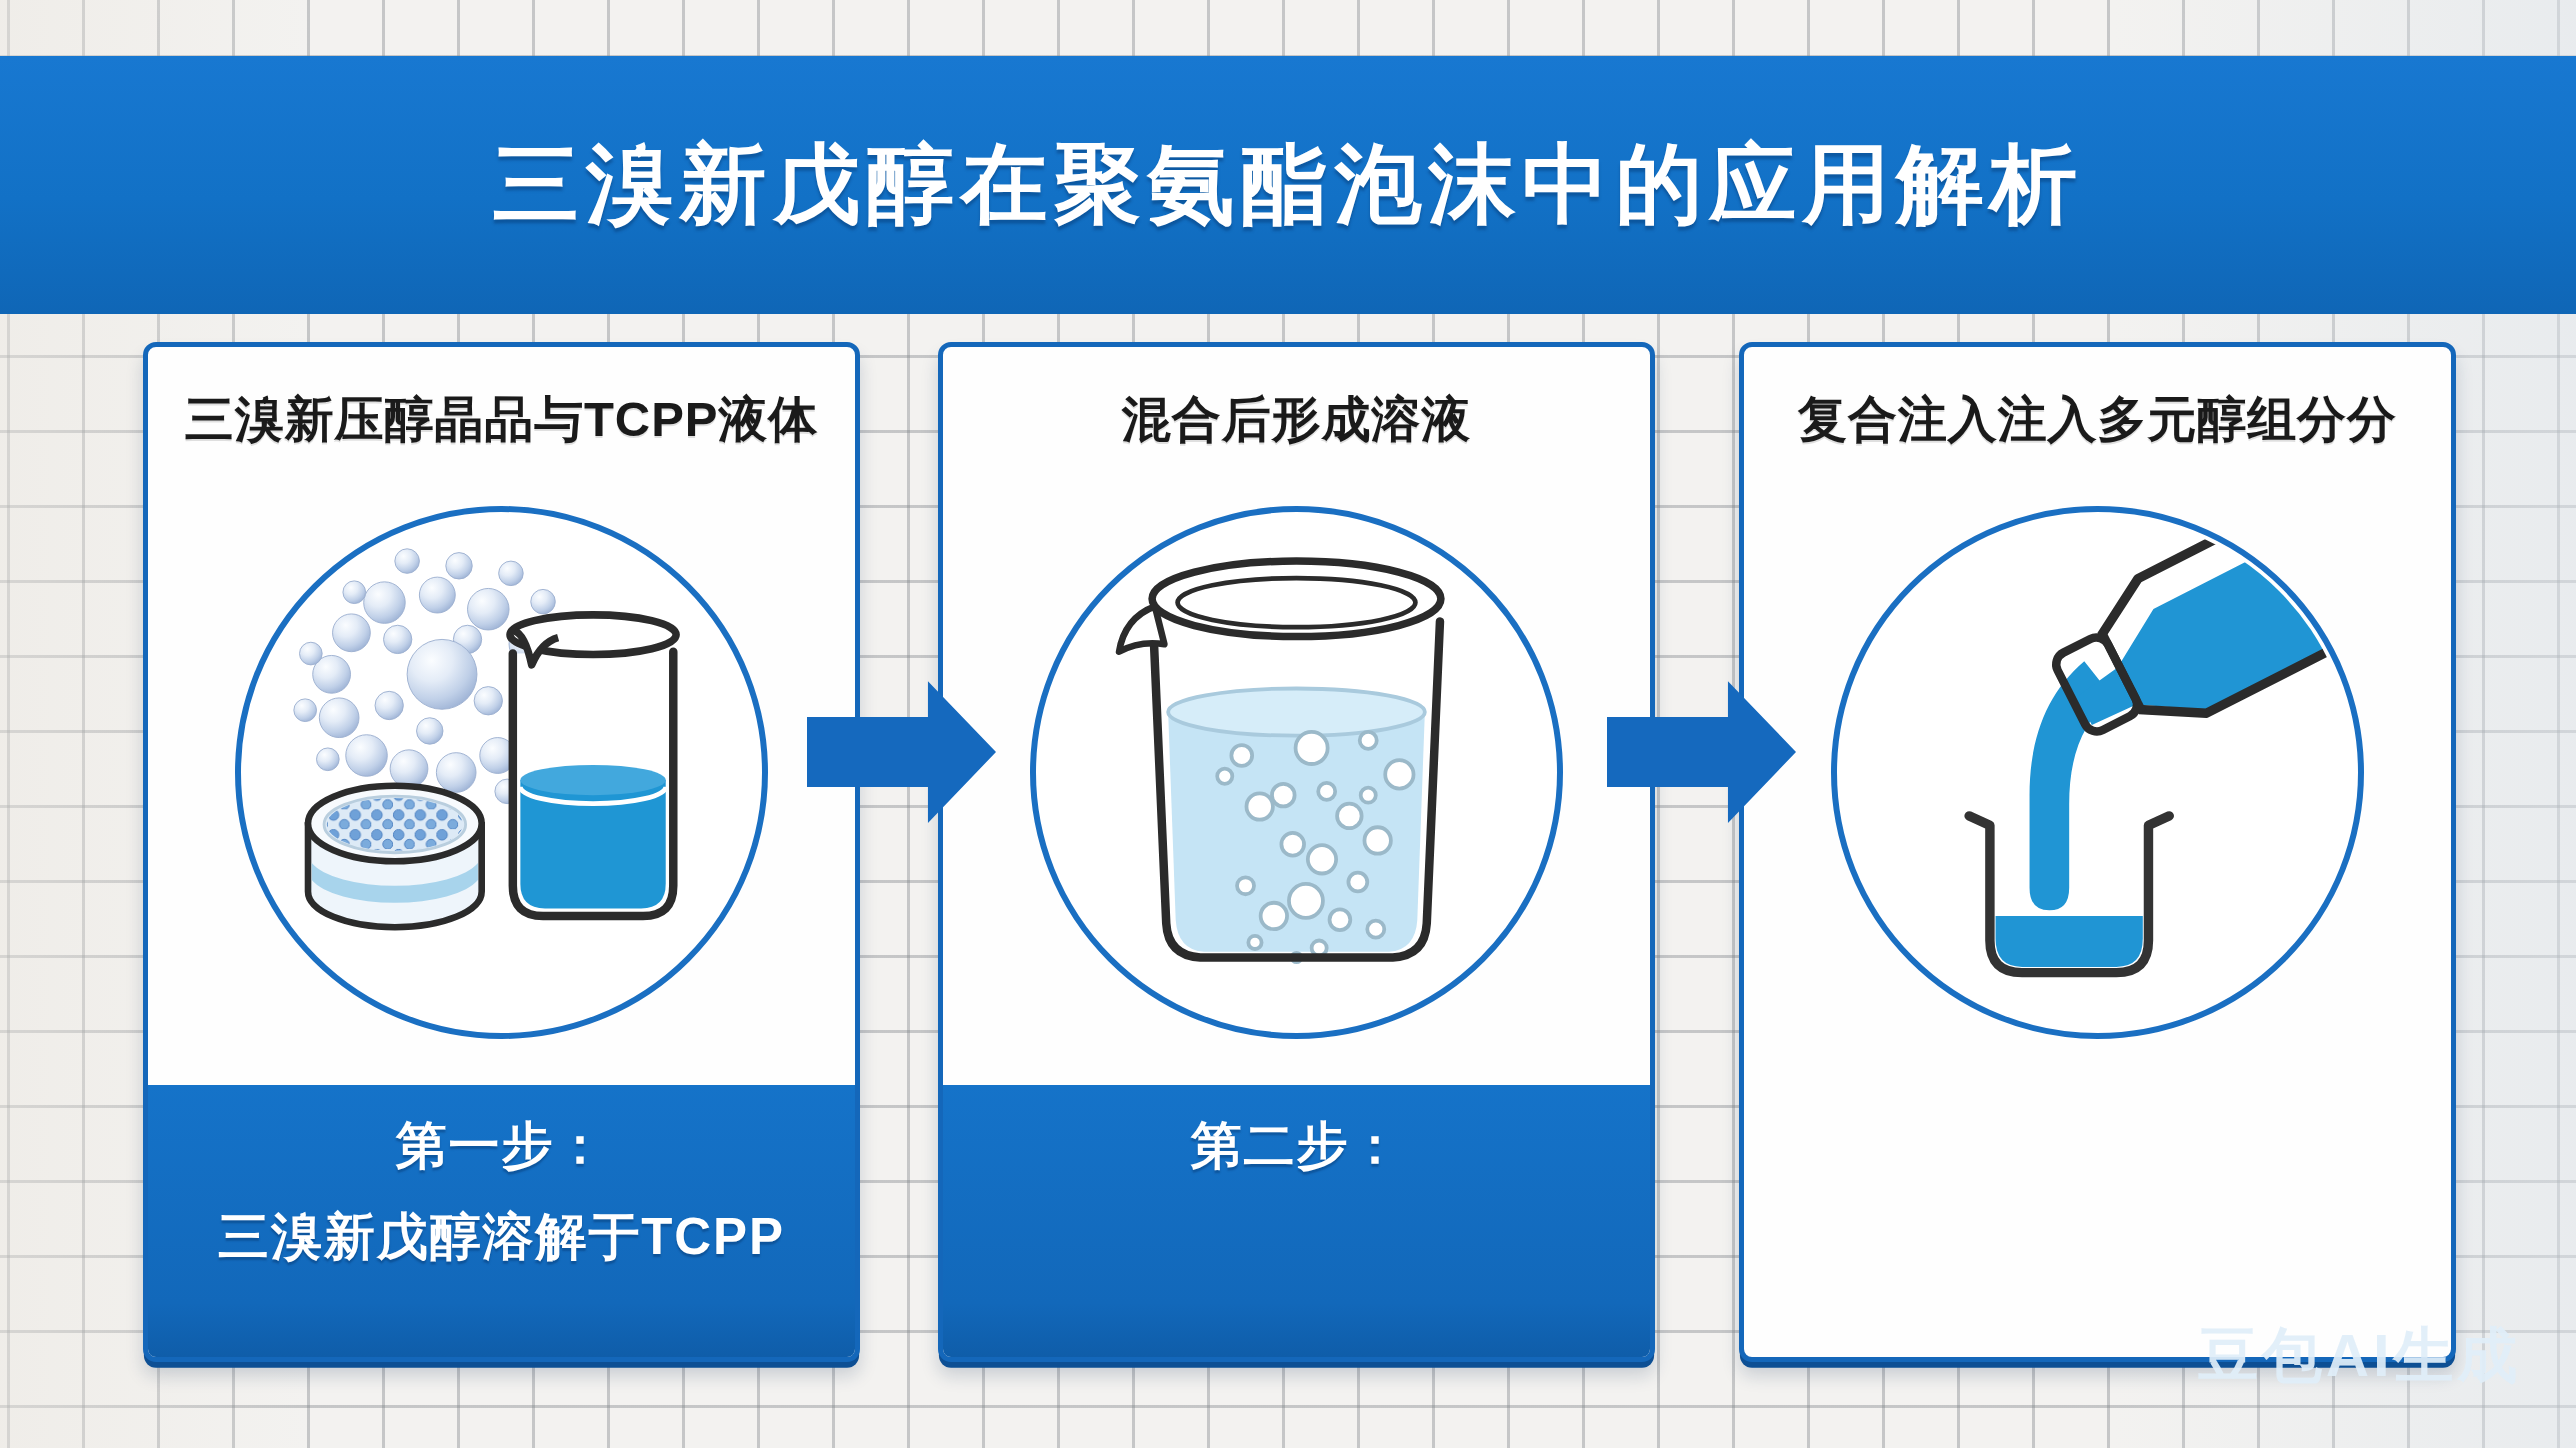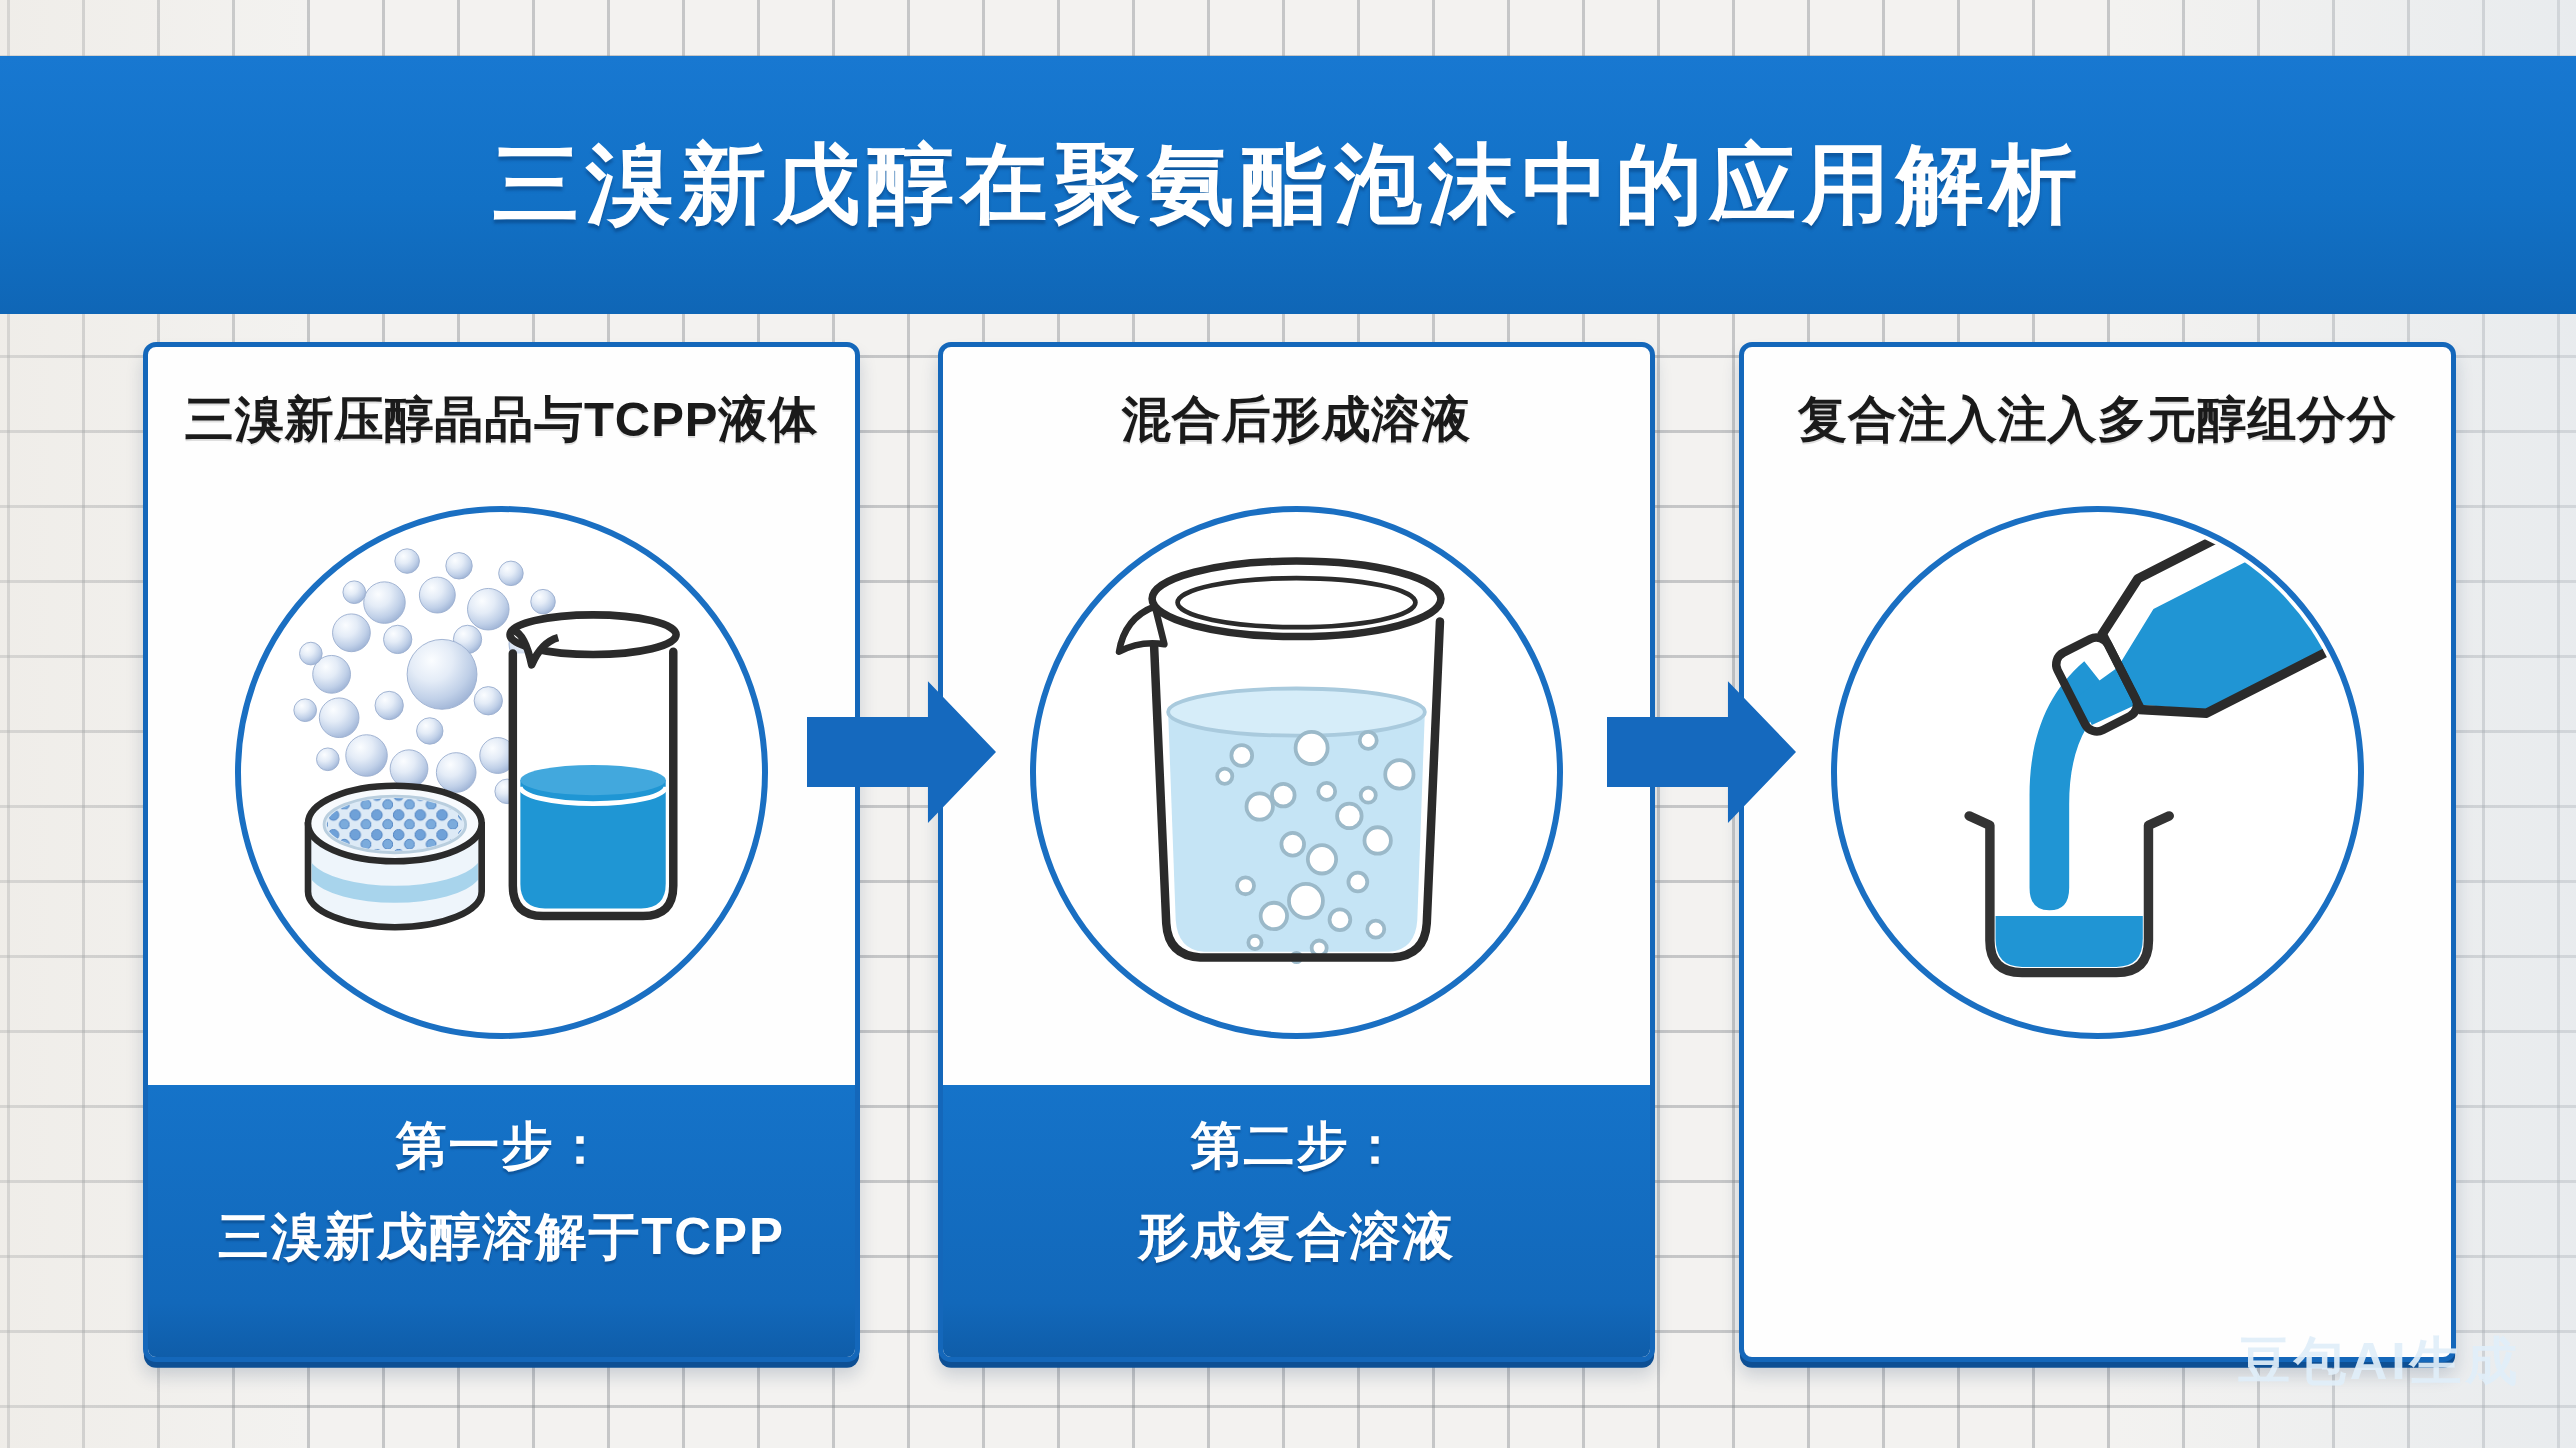--- a/index.html
+++ b/index.html
@@ -49,21 +49,21 @@
     display:flex;flex-direction:column;align-items:center;padding-top:35px;row-gap:40px;
   }
   .step-label,.step-desc{
     color:#ffffff;font-weight:700;font-size:51px;letter-spacing:1.9px;white-space:nowrap;
     text-shadow:0 2.8px 1.9px rgba(0,40,90,.35);line-height:1;
   }
   .arrow{position:absolute;top:681px;width:189px;height:142px;z-index:3;}
   .arrow--1{left:807px;} .arrow--2{left:1607px;}
   .watermark{
     position:absolute;right:55px;bottom:51px;z-index:5;
-    font-size:52px;font-weight:700;letter-spacing:3.8px;
+    font-size:60px;font-weight:700;letter-spacing:3.8px;
     color:rgba(224,238,249,.93);white-space:nowrap;
   }
 </style>
 </head>
 <body>
 
 <div class="stage">
 
   <div class="header">
     <h1>三溴新戊醇在聚氨酯泡沫中的应用解析</h1>
@@ -184,21 +184,20 @@
             <path d="M 124,116 L 138,436 Q 140,470 174,472 L 378,472 Q 412,470 414,436 L 428,116" fill="none" stroke="#2b2b2b" stroke-width="9" stroke-linecap="round"></path>
             <path d="M 126,100 Q 94,112 88,148 Q 110,136 136,140 Z" fill="#ffffff" stroke="#2b2b2b" stroke-width="7" stroke-linejoin="round"></path>
             <ellipse cx="276" cy="92" rx="153" ry="40" fill="#ffffff" stroke="#2b2b2b" stroke-width="8"></ellipse>
             <ellipse cx="276" cy="96" rx="126" ry="26" fill="none" stroke="#2b2b2b" stroke-width="5"></ellipse>
           </g>
         </svg>
       </div>
     </div>
     <div class="card-footer">
       <div class="step-label">第二步：</div>
-      <div class="step-desc">形成复合溶液</div>
     </div>
   </div>
 
   <div class="card card--3">
     <div class="card-top">
       <div class="card-title">复合注入注入多元醇组分分</div>
       <div class="illu-circle">
         <svg width="521" height="521" viewBox="0 0 552 552">
           <defs>
               <clipPath id="circ3">

